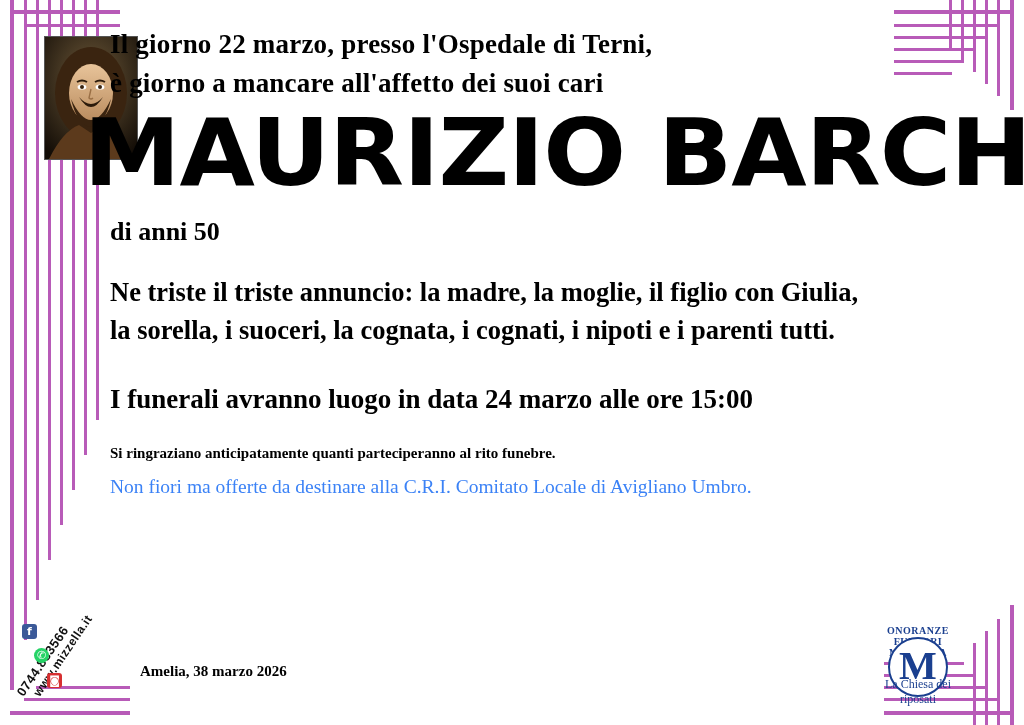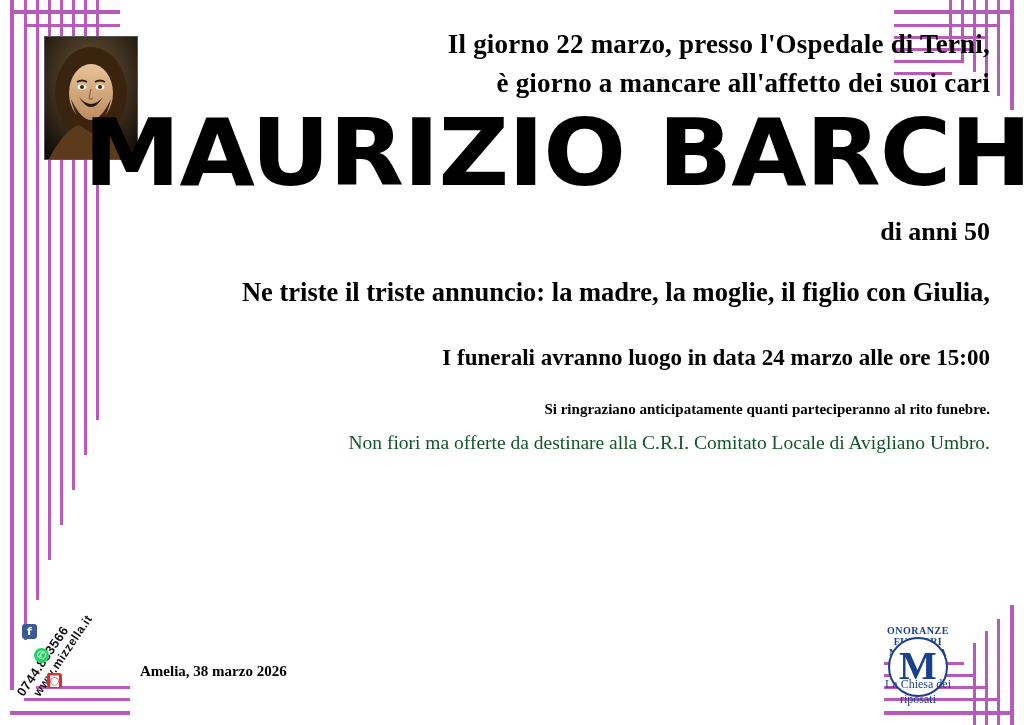--- a/index.html
+++ b/index.html
@@ -31,21 +31,21 @@
   #corner-tr { right: 0; top: 0; width: 130px; height: 120px; }
   #corner-br { right: 0; bottom: 0; width: 140px; height: 130px; }
   #corner-bl { left: 0; bottom: 0; width: 130px; height: 130px; }
 
   
   .content {
     position: absolute;
     left: 110px;
     top: 26px;
     width: 880px;
-    text-align: right;
+    text-align: left;
   }
 
   .portrait {
     position: absolute;
     left: 44px;
     top: 36px;
     width: 92px;
     height: 122px;
     border: 1px solid #555;
     overflow: hidden;
@@ -83,39 +83,39 @@
 
   .relatives {
     font-size: 26.5px;
     font-weight: bold;
     line-height: 1.46;
     margin: 26px 0 0 0;
     color: #000;
   }
 
   .funeral {
-    font-size: 23px;
+    font-size: 27px;
     font-weight: bold;
     line-height: 1.45;
     margin: 30px 0 0 0;
     color: #000;
   }
 
   .thanks {
     font-size: 15px;
     font-weight: bold;
     margin: 26px 0 0 0;
     color: #000;
   }
 
   .flowers {
     font-size: 19.5px;
     font-weight: normal;
     margin: 14px 0 0 0;
-    color: #14532d;
+    color: #3b82f6;
   }
 
   .place-date {
     position: absolute;
     left: 140px;
     top: 663px;
     font-size: 15px;
     font-weight: bold;
     color: #000;
   }
@@ -302,20 +302,21 @@
 
   <div class="content">
     <div class="line-intro">Il giorno 22 marzo, presso l'Ospedale di Terni,</div>
     <div class="line-intro">è giorno a mancare all'affetto dei suoi cari</div>
 
     <div class="name">MAURIZIO BARCHERINI</div>
 
     <div class="age">di anni 50</div>
 
     <div class="relatives">Ne triste il triste annuncio: la madre, la moglie, il figlio con Giulia,</div>
+    <div class="relatives" style="margin-top:0">la sorella, i suoceri, la cognata, i cognati, i nipoti e i parenti tutti.</div>
 
     <div class="funeral">I funerali avranno luogo in data 24 marzo alle ore 15:00</div>
 
     <div class="thanks">Si ringraziano anticipatamente quanti parteciperanno al rito funebre.</div>
     <div class="flowers">Non fiori ma offerte da destinare alla C.R.I. Comitato Locale di Avigliano Umbro.</div>
   </div>
 
   <div class="place-date">Amelia, 38 marzo 2026</div>
 
   <div class="contact">

